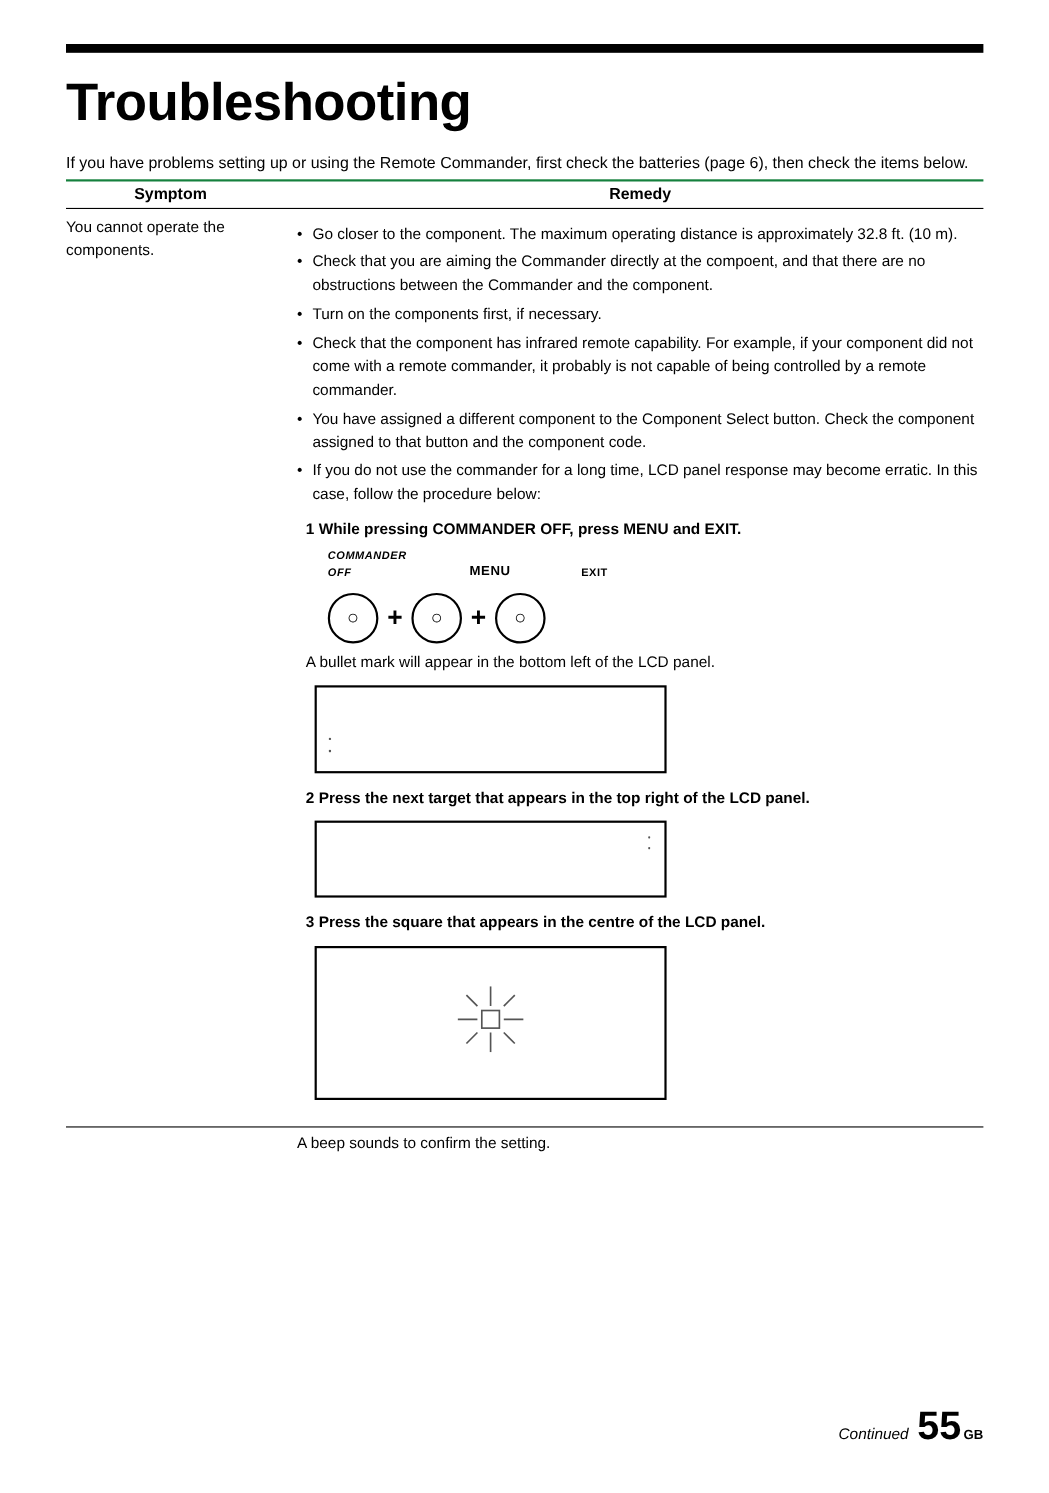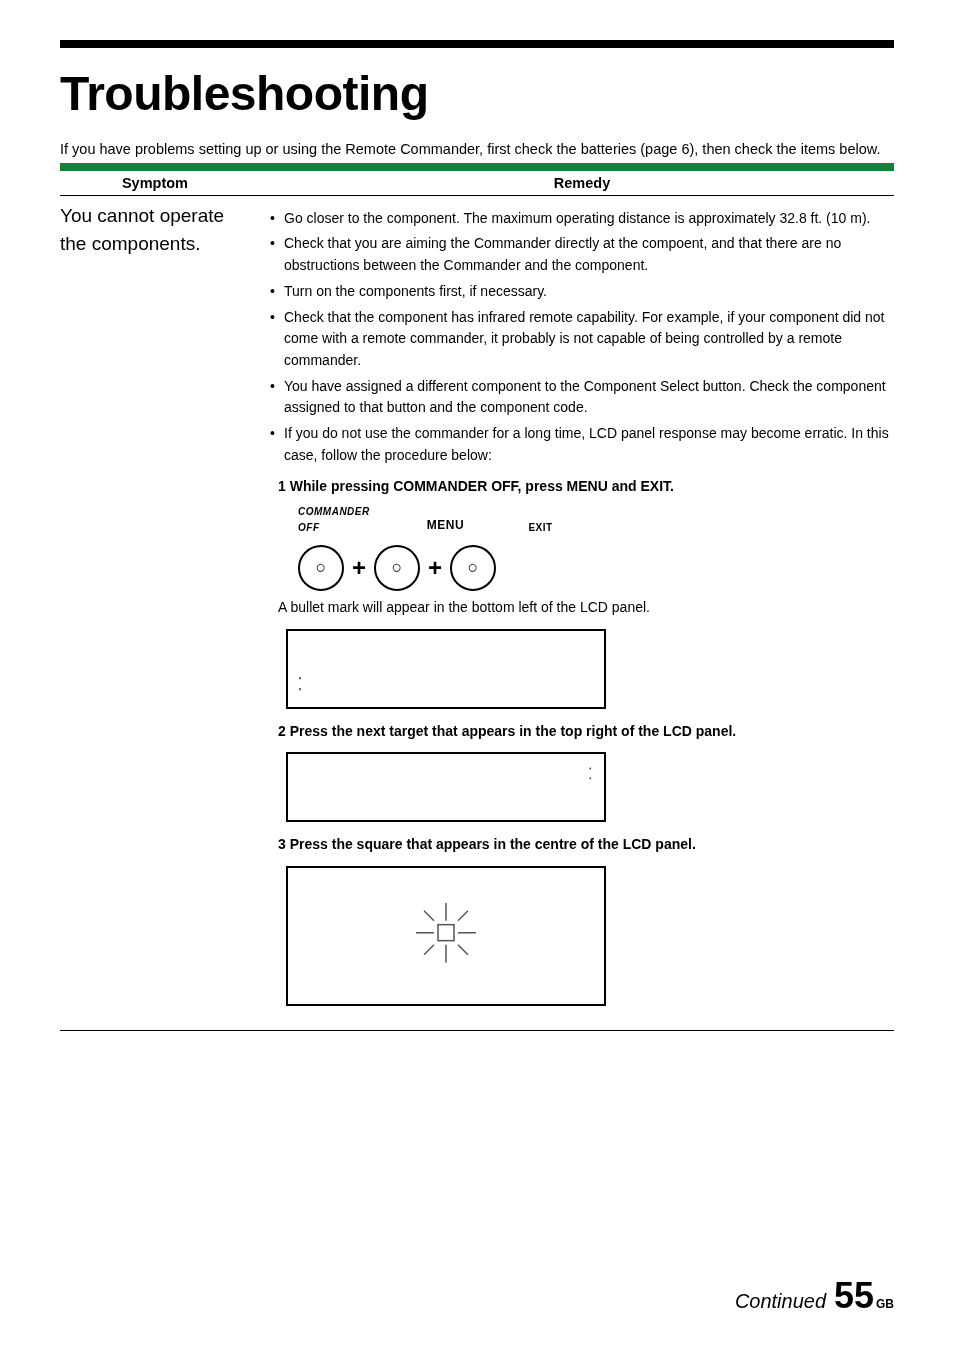--- a/index.html
+++ b/index.html
@@ -31,21 +31,21 @@
       margin-bottom: 2px;
       line-height: 1.5;
     }
 
     .table-wrapper {
       width: 100%;
       border-collapse: collapse;
     }
 
     .table-header-row {
-      border-top: 8px solid #15803d;
+      border-top: 2px solid #15803d;
       border-bottom: 1px solid #000;
     }
 
     .col-symptom {
       width: 200px;
       vertical-align: top;
       padding: 6px 10px 6px 0;
     }
 
     .col-remedy {
@@ -54,21 +54,21 @@
     }
 
     .col-header {
       font-weight: bold;
       font-size: 14.5px;
       padding-top: 4px;
       padding-bottom: 4px;
     }
 
     .symptom-text {
-      font-size: 19px;
+      font-size: 14px;
       line-height: 1.5;
       padding-top: 8px;
     }
 
     .remedy-content {
       font-size: 14px;
       line-height: 1.55;
       padding-top: 6px;
     }
 
@@ -208,21 +208,21 @@
     .page-footer {
       position: absolute;
       bottom: 40px;
       right: 60px;
       display: flex;
       align-items: baseline;
       gap: 2px;
     }
 
     .continued-text {
-      font-size: 20px;
+      font-size: 14px;
       font-style: italic;
       text-align: center;
     }
 
     .page-number {
       font-size: 36px;
       font-weight: bold;
     }
 
     .page-suffix {
@@ -328,19 +328,25 @@
                   <line x1="52" y1="8" x2="42" y2="18" stroke="#555" stroke-width="1.5"></line>
                   <line x1="8" y1="52" x2="18" y2="42" stroke="#555" stroke-width="1.5"></line>
                 </svg>
               </div>
             </div>
           </div>
 
         </div>
       </td>
     </tr>
+    <tr>
+      <td class="col-symptom" style="border-top:1px solid #000;"></td>
+      <td class="col-remedy" style="border-top:1px solid #000; padding-top:6px; padding-bottom:8px;">
+        <span class="bottom-confirm">A beep sounds to confirm the setting.</span>
+      </td>
+    </tr>
   </tbody>
 </table>
 
 <div class="page-footer">
   <span class="continued-text">Continued</span>&nbsp;
   <span class="page-number">55</span><span class="page-suffix">GB</span>
 </div>
 
 </body></html>

